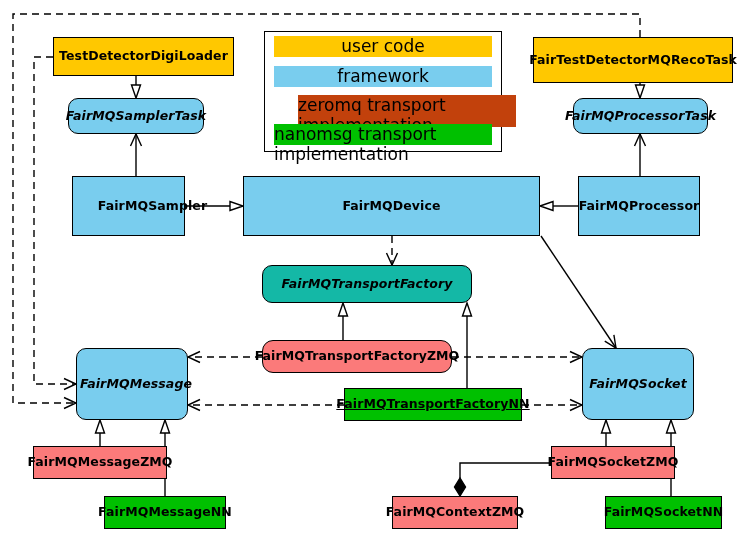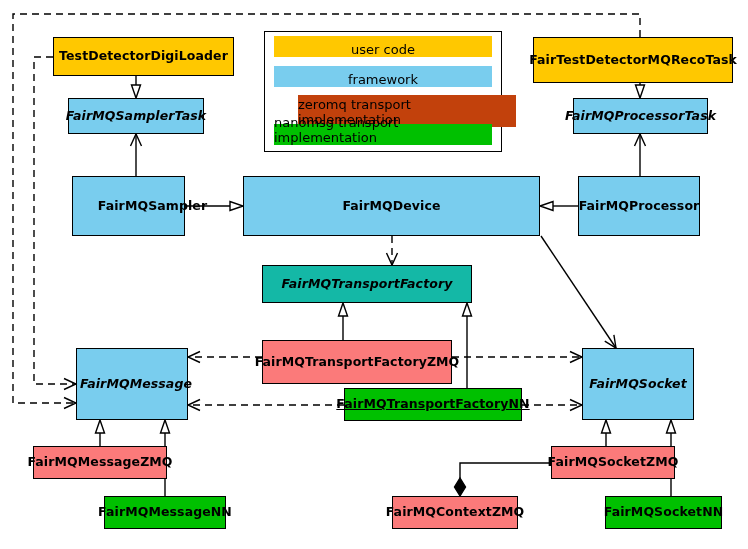--- a/index.html
+++ b/index.html
@@ -1,22 +1,22 @@
 <!DOCTYPE html>
 <html><head>
 <meta charset="utf-8">
 <style>
   html,body{margin:0;padding:0;background:#ffffff;}
   body{font-family:"DejaVu Sans",sans-serif;}
   #stage{position:relative;width:748px;height:549px;background:#ffffff;overflow:hidden;}
   #edges{position:absolute;left:0;top:0;width:748px;height:549px;pointer-events:none;}
   .node{position:absolute;box-sizing:border-box;border:1.5px solid #000;display:flex;align-items:center;justify-content:center;text-align:center;font-size:12.5px;font-weight:bold;color:#000;line-height:1.15;letter-spacing:.1px;}
-  .node.italic{font-style:italic;}
+  .node.italic{font-style:italic;border-radius:10px;}
   .legend-box{position:absolute;box-sizing:border-box;border:1.5px solid #000;background:#ffffff;}
-  .legend-item{position:absolute;box-sizing:border-box;display:flex;align-items:flex-end;justify-content:center;font-size:13px;font-weight:normal;color:#000;}
+  .legend-item{position:absolute;box-sizing:border-box;display:flex;align-items:flex-start;justify-content:center;font-size:17px;font-weight:normal;color:#000;}
 </style>
 </head>
 <body>
 
 <div id="stage">
   <svg id="edges" viewBox="0 0 748 549">
       <g></g>
       <polyline points="136,76 136,85" fill="none" stroke="#000000" stroke-width="1.4"></polyline>
       <polygon points="136,98 131.5,85 140.5,85" fill="#ffffff" stroke="#000000" stroke-width="1.4" stroke-linejoin="miter"></polygon>
       <g></g>
@@ -98,21 +98,21 @@
       </div>
       <div class="node" style="left: 243px; top: 176px; width: 297px; height: 60px; background: rgb(121, 205, 238);">
         <span>FairMQDevice</span>
       </div>
       <div class="node" style="left: 578px; top: 176px; width: 122px; height: 60px; background: rgb(121, 205, 238);">
         <span>FairMQProcessor</span>
       </div>
       <div class="node italic" style="left: 262px; top: 265px; width: 210px; height: 38px; background: #14b8a6;">
         <span>FairMQTransportFactory</span>
       </div>
-      <div class="node" style="left: 262px; top: 340px; width: 190px; height: 44px; background: rgb(251, 122, 122);">
+      <div class="node" style="left: 262px; top: 340px; width: 190px; height: 33px; background: rgb(251, 122, 122); border-radius: 11px;">
         <span>FairMQTransportFactoryZMQ</span>
       </div>
       <div class="node" style="left: 344px; top: 388px; width: 178px; height: 33px; background: rgb(0, 192, 0); text-decoration: underline;">
         <span>FairMQTransportFactoryNN</span>
       </div>
       <div class="node italic" style="left: 76px; top: 348px; width: 112px; height: 72px; background: rgb(121, 205, 238); padding-left: 8px;">
         <span>FairMQMessage</span>
       </div>
       <div class="node italic" style="left: 582px; top: 348px; width: 112px; height: 72px; background: rgb(121, 205, 238);">
         <span>FairMQSocket</span>

